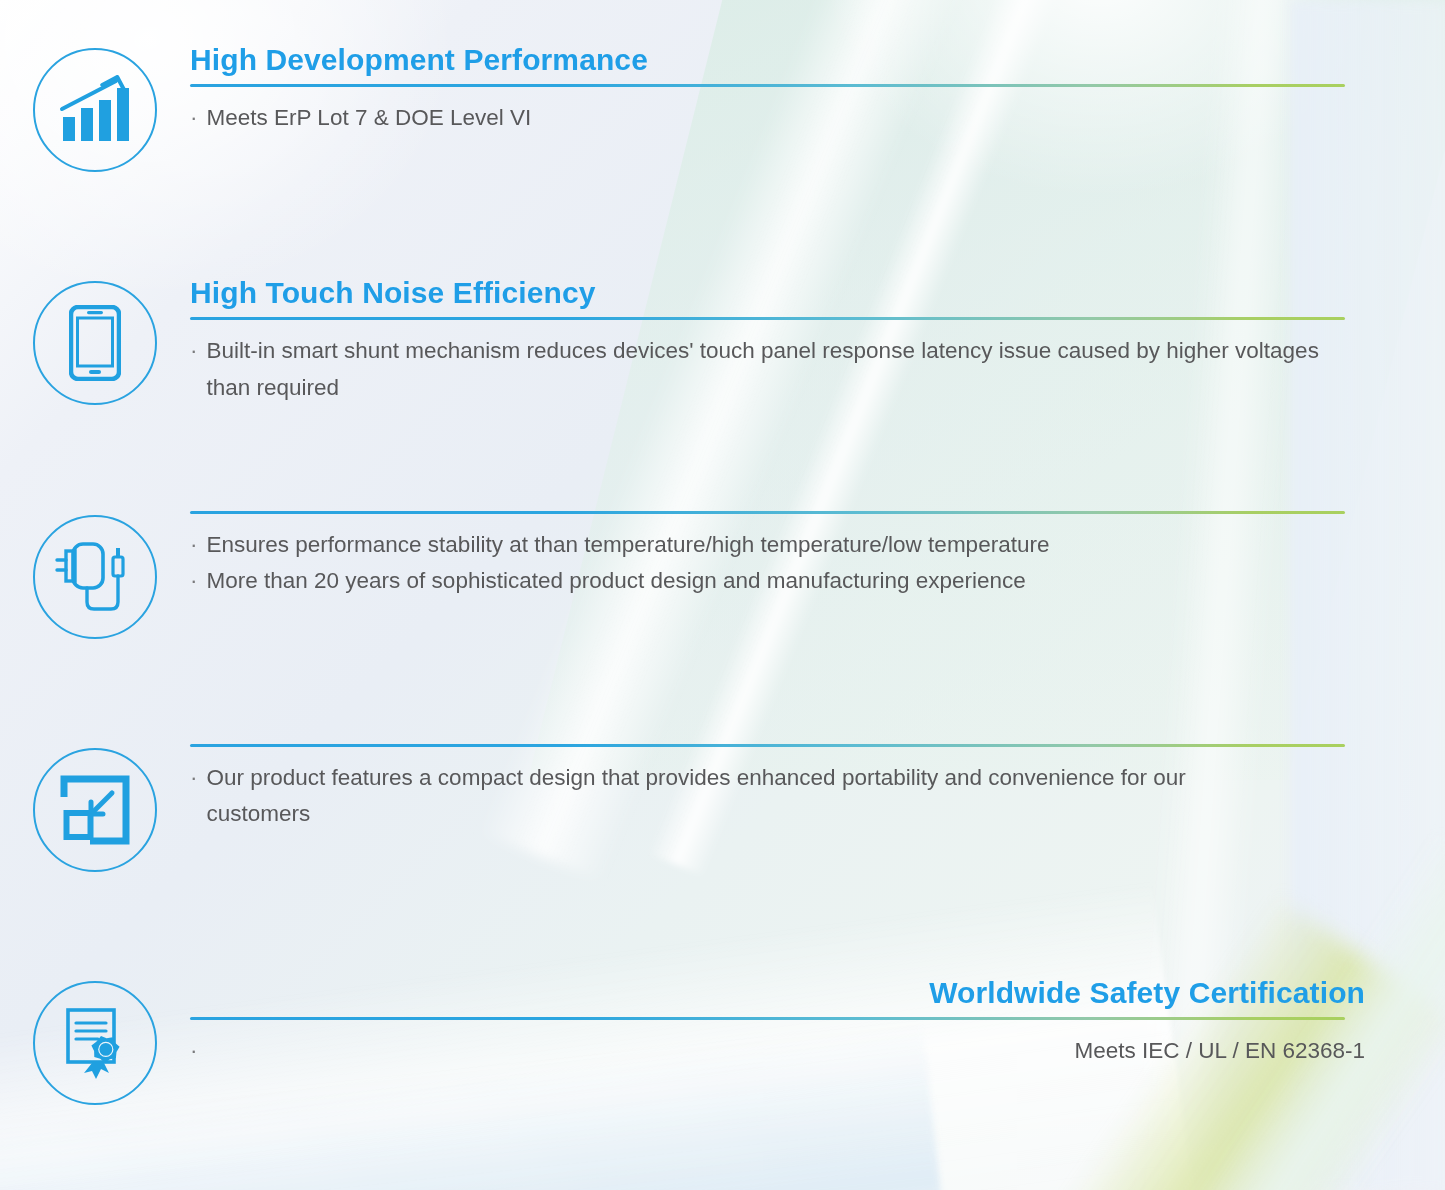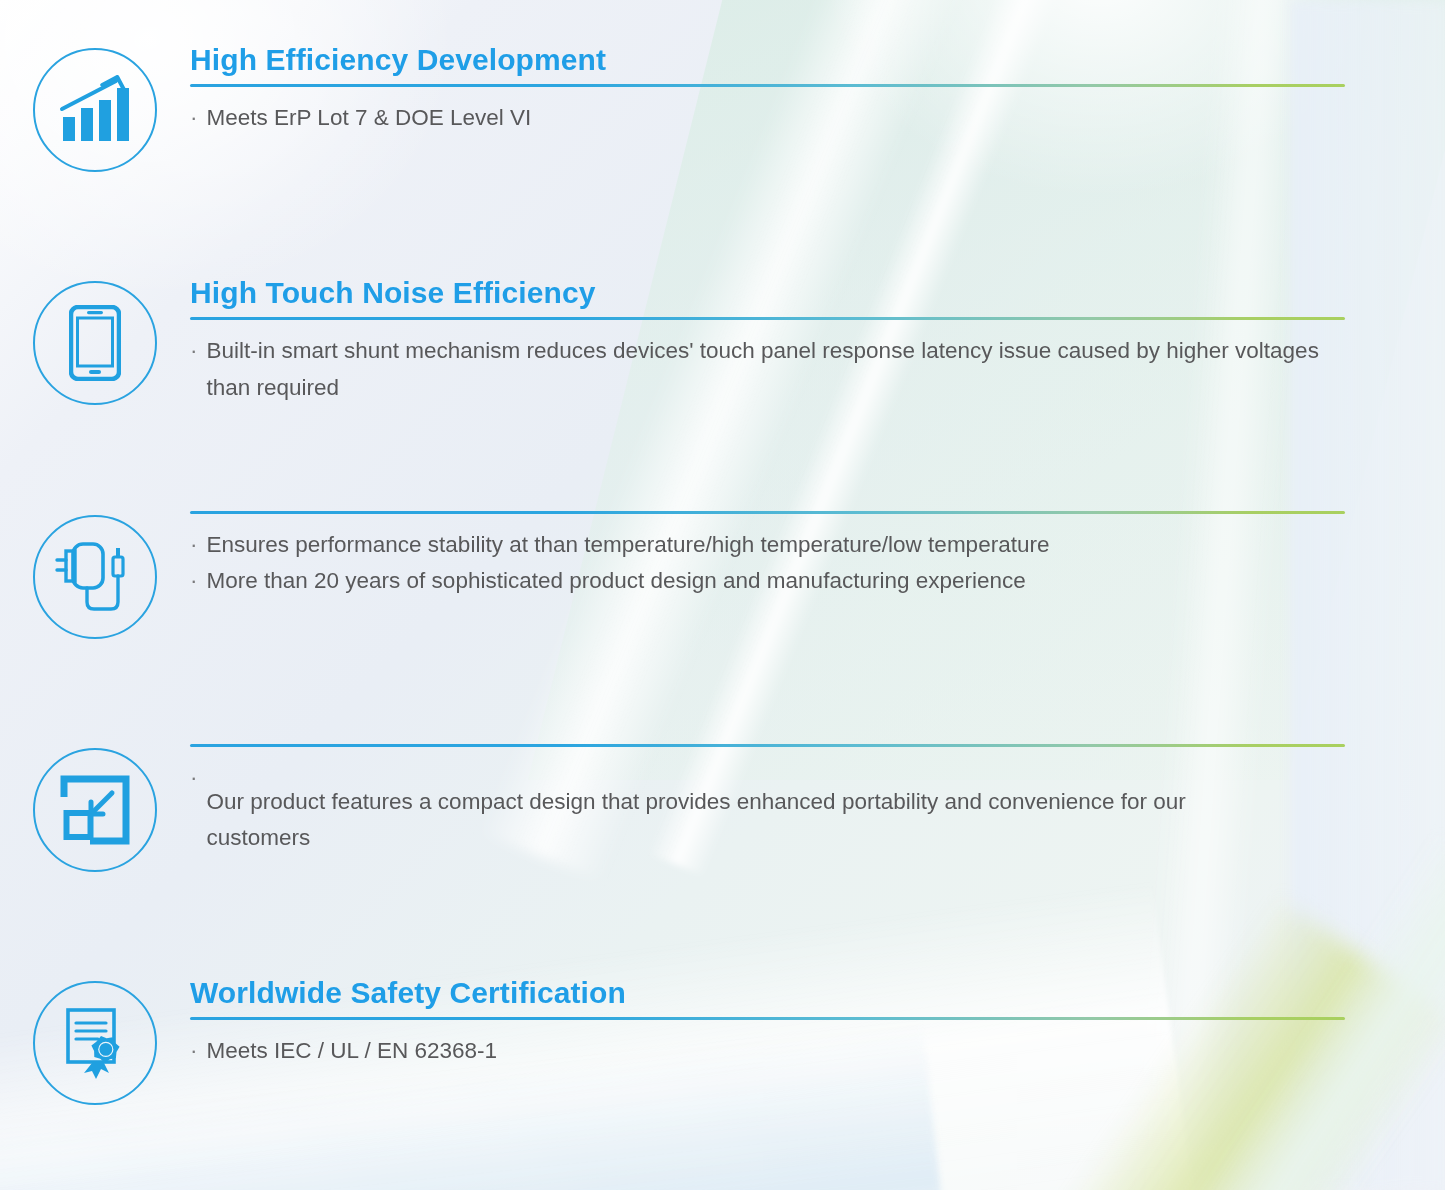--- a/index.html
+++ b/index.html
@@ -160,21 +160,21 @@
             <rect x="5" y="42" width="12" height="24" fill="#20a0e0"></rect>
             <rect x="23" y="33" width="12" height="33" fill="#20a0e0"></rect>
             <rect x="41" y="25" width="12" height="41" fill="#20a0e0"></rect>
             <rect x="59" y="13" width="12" height="53" fill="#20a0e0"></rect>
             <path d="M4 34 L58 6" stroke="#20a0e0" stroke-width="4" stroke-linecap="round"></path>
             <path d="M44 3 L61 3 L61 20" stroke="#20a0e0" stroke-width="4" stroke-linecap="round" stroke-linejoin="round" transform="rotate(-28 58 6)"></path>
           </svg>
         </div>
       </div>
       <div class="body-col">
-        <h2 class="f-title">High Efficiency Development</h2>
+        <h2 class="f-title">High Development Performance</h2>
         <div class="f-rule"></div>
         <div class="f-line">
           <span class="f-bullet">·</span>
           <span class="f-text">Meets ErP Lot 7 &amp; DOE Level VI</span>
         </div>
       </div>
     </section>
 
     <section class="feature" style="top:277px;">
       <div class="icon-wrap">
@@ -231,26 +231,26 @@
             <rect x="6.5" y="38" width="24" height="24" stroke="#20a0e0" stroke-width="6" fill="none"></rect>
             <path d="M52 18 L32 38" stroke="#20a0e0" stroke-width="5" stroke-linecap="round"></path>
             <path d="M31 27 L31 39 L43 39" stroke="#20a0e0" stroke-width="5" fill="none" stroke-linecap="round" stroke-linejoin="round" transform="rotate(0 33 38)"></path>
           </svg>
         </div>
       </div>
       <div class="body-col">
         <div class="f-rule"></div>
         <div class="f-line">
           <span class="f-bullet">·</span>
-          <span class="f-text" style="max-width:1080px;margin-top:24px;">Our product features a compact design that provides enhanced portability and convenience for our customers</span>
-        </div>
-      </div>
-    </section>
-
-    <section class="feature" style="top:977px;">
+          <span class="f-text" style="max-width:1080px;">Our product features a compact design that provides enhanced portability and convenience for our customers</span>
+        </div>
+      </div>
+    </section>
+
+    <section class="feature" style="top:977px;text-align:right;">
       <div class="icon-wrap">
         <div class="icon-circle">
           <svg width="70" height="72" viewBox="0 0 70 72" fill="none" aria-hidden="true">
             <rect x="8" y="3" width="46" height="52" stroke="#20a0e0" stroke-width="3.6" fill="none"></rect>
             <path d="M16 16 L46 16 M16 24 L46 24 M16 32 L38 32" stroke="#20a0e0" stroke-width="3.2" stroke-linecap="round"></path>
             <path d="M32 56 L24 66 L32 64 L36 72 L41 62 L49 66 L44 56 Z" fill="#20a0e0"></path>
             <path d="M41 29 l5.6 2.3 6-1.1 2.4 5.6 4.6 4 -3.1 5.2 -0.6 6.1 -6 1.2 -5.1 3.4 -4.6-4 -5.9-1.6 -0.2-6.1 -2.7-5.5 4.9-3.7 Z" fill="#20a0e0"></path>
             <circle cx="45.8" cy="42.4" r="7.6" fill="#eaf4fb"></circle>
             <circle cx="45.8" cy="42.4" r="6.4" fill="#20a0e0"></circle>
           </svg>

